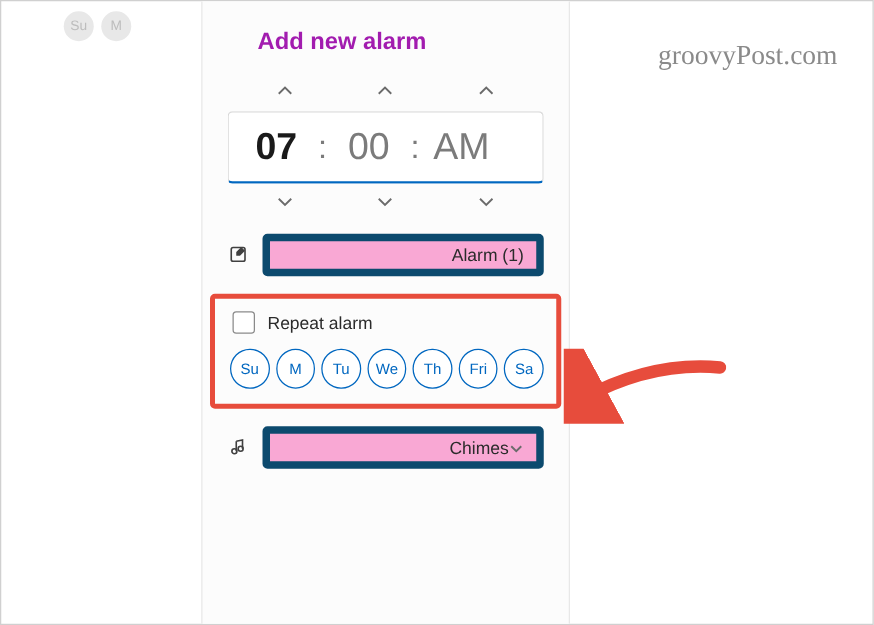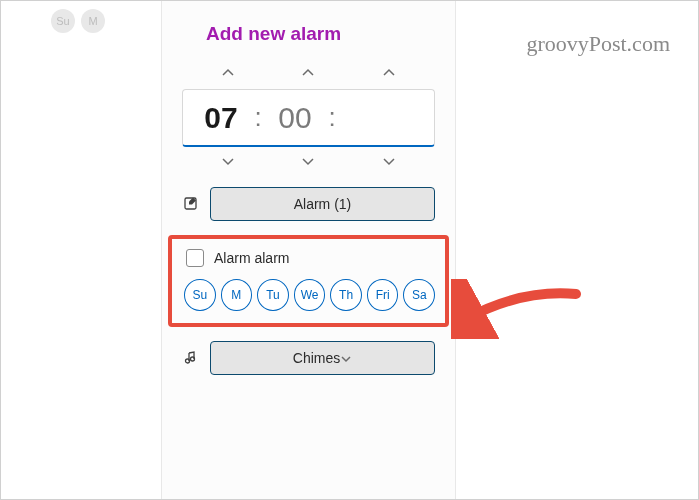--- a/index.html
+++ b/index.html
@@ -100,29 +100,29 @@
     height: 18px;
     display: flex;
     align-items: center;
     justify-content: center;
     flex-shrink: 0;
   }
   .row-icon svg { width: 16px; height: 16px; stroke: #404040; stroke-width: 1.3; fill: none; }
   .field {
     flex: 1;
     height: 34px;
-    background: #e5e5e5;
-    border: 1px solid #0c4a6e;
+    background: #f9a8d4;
+    border: 6px solid #0c4a6e;
     border-radius: 4px;
     display: flex;
     align-items: center;
     padding: 0 10px;
     font-size: 14px;
     color: #2b2b2b;
-    justify-content: center;
+    justify-content: flex-end;
   }
   .field .chev svg { width: 12px; height: 8px; stroke: #6b6b6b; stroke-width: 1.5; fill: none; }
   .highlight-box {
     border: 4px solid #e74c3c;
     border-radius: 4px;
     padding: 10px 10px 12px 10px;
     margin-left: -14px;
     margin-right: -14px;
     margin-bottom: 14px;
   }
@@ -202,20 +202,21 @@
     <div class="arrow"><svg viewBox="0 0 14 10">
           <polyline points="2,7 7,2 12,7"></polyline>
         </svg></div>
   </div>
 
   <div class="time-box">
     <div class="time-seg">07</div>
     <div class="time-colon">:</div>
     <div class="time-seg light">00</div>
     <div class="time-colon">:</div>
+    <div class="time-seg light">AM</div>
   </div>
 
   <div class="spinner-arrows down">
     <div class="arrow"><svg viewBox="0 0 14 10">
           <polyline points="2,3 7,8 12,3"></polyline>
         </svg></div>
     <div class="arrow"><svg viewBox="0 0 14 10">
           <polyline points="2,3 7,8 12,3"></polyline>
         </svg></div>
     <div class="arrow"><svg viewBox="0 0 14 10">
@@ -231,21 +232,21 @@
         </svg>
     </div>
     <div class="field">
       <span>Alarm (1)</span>
     </div>
   </div>
 
   <div class="highlight-box">
     <div class="repeat-row">
       <div class="checkbox"></div>
-      <div class="repeat-label">Alarm alarm</div>
+      <div class="repeat-label">Repeat alarm</div>
     </div>
     <div class="days">
       <div class="day">Su</div>
       <div class="day">M</div>
       <div class="day">Tu</div>
       <div class="day">We</div>
       <div class="day">Th</div>
       <div class="day">Fri</div>
       <div class="day">Sa</div>
     </div>

